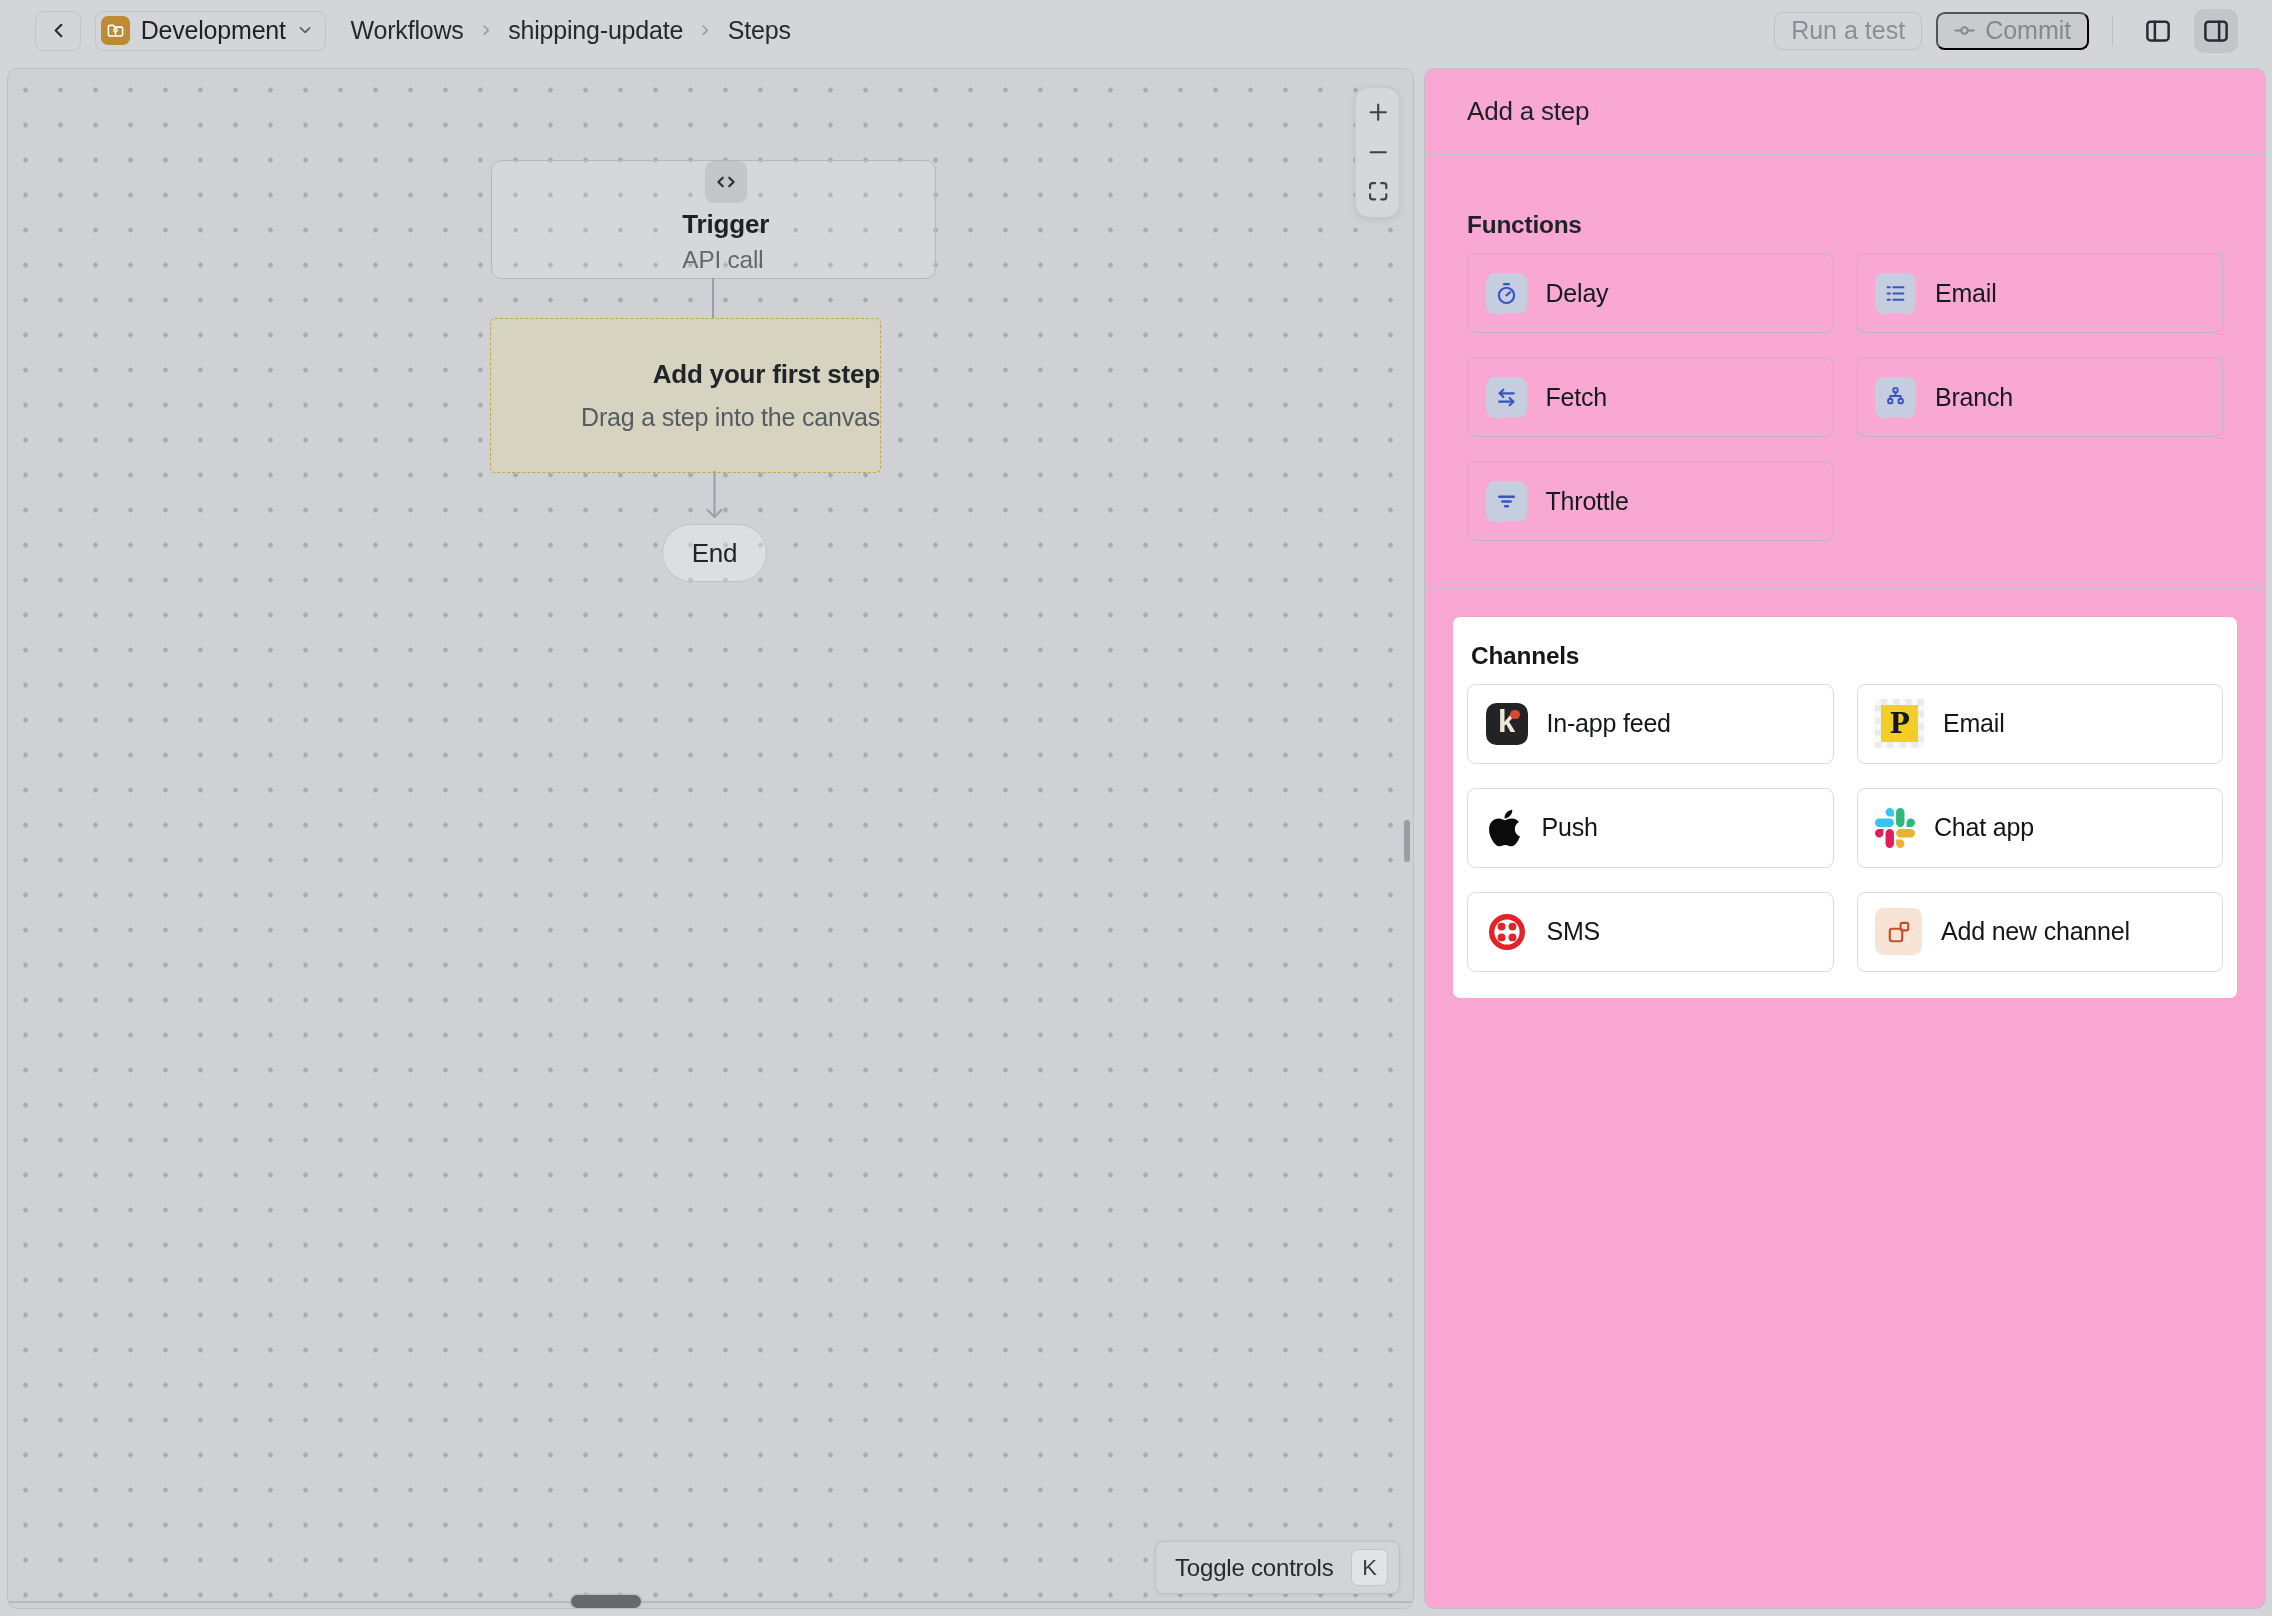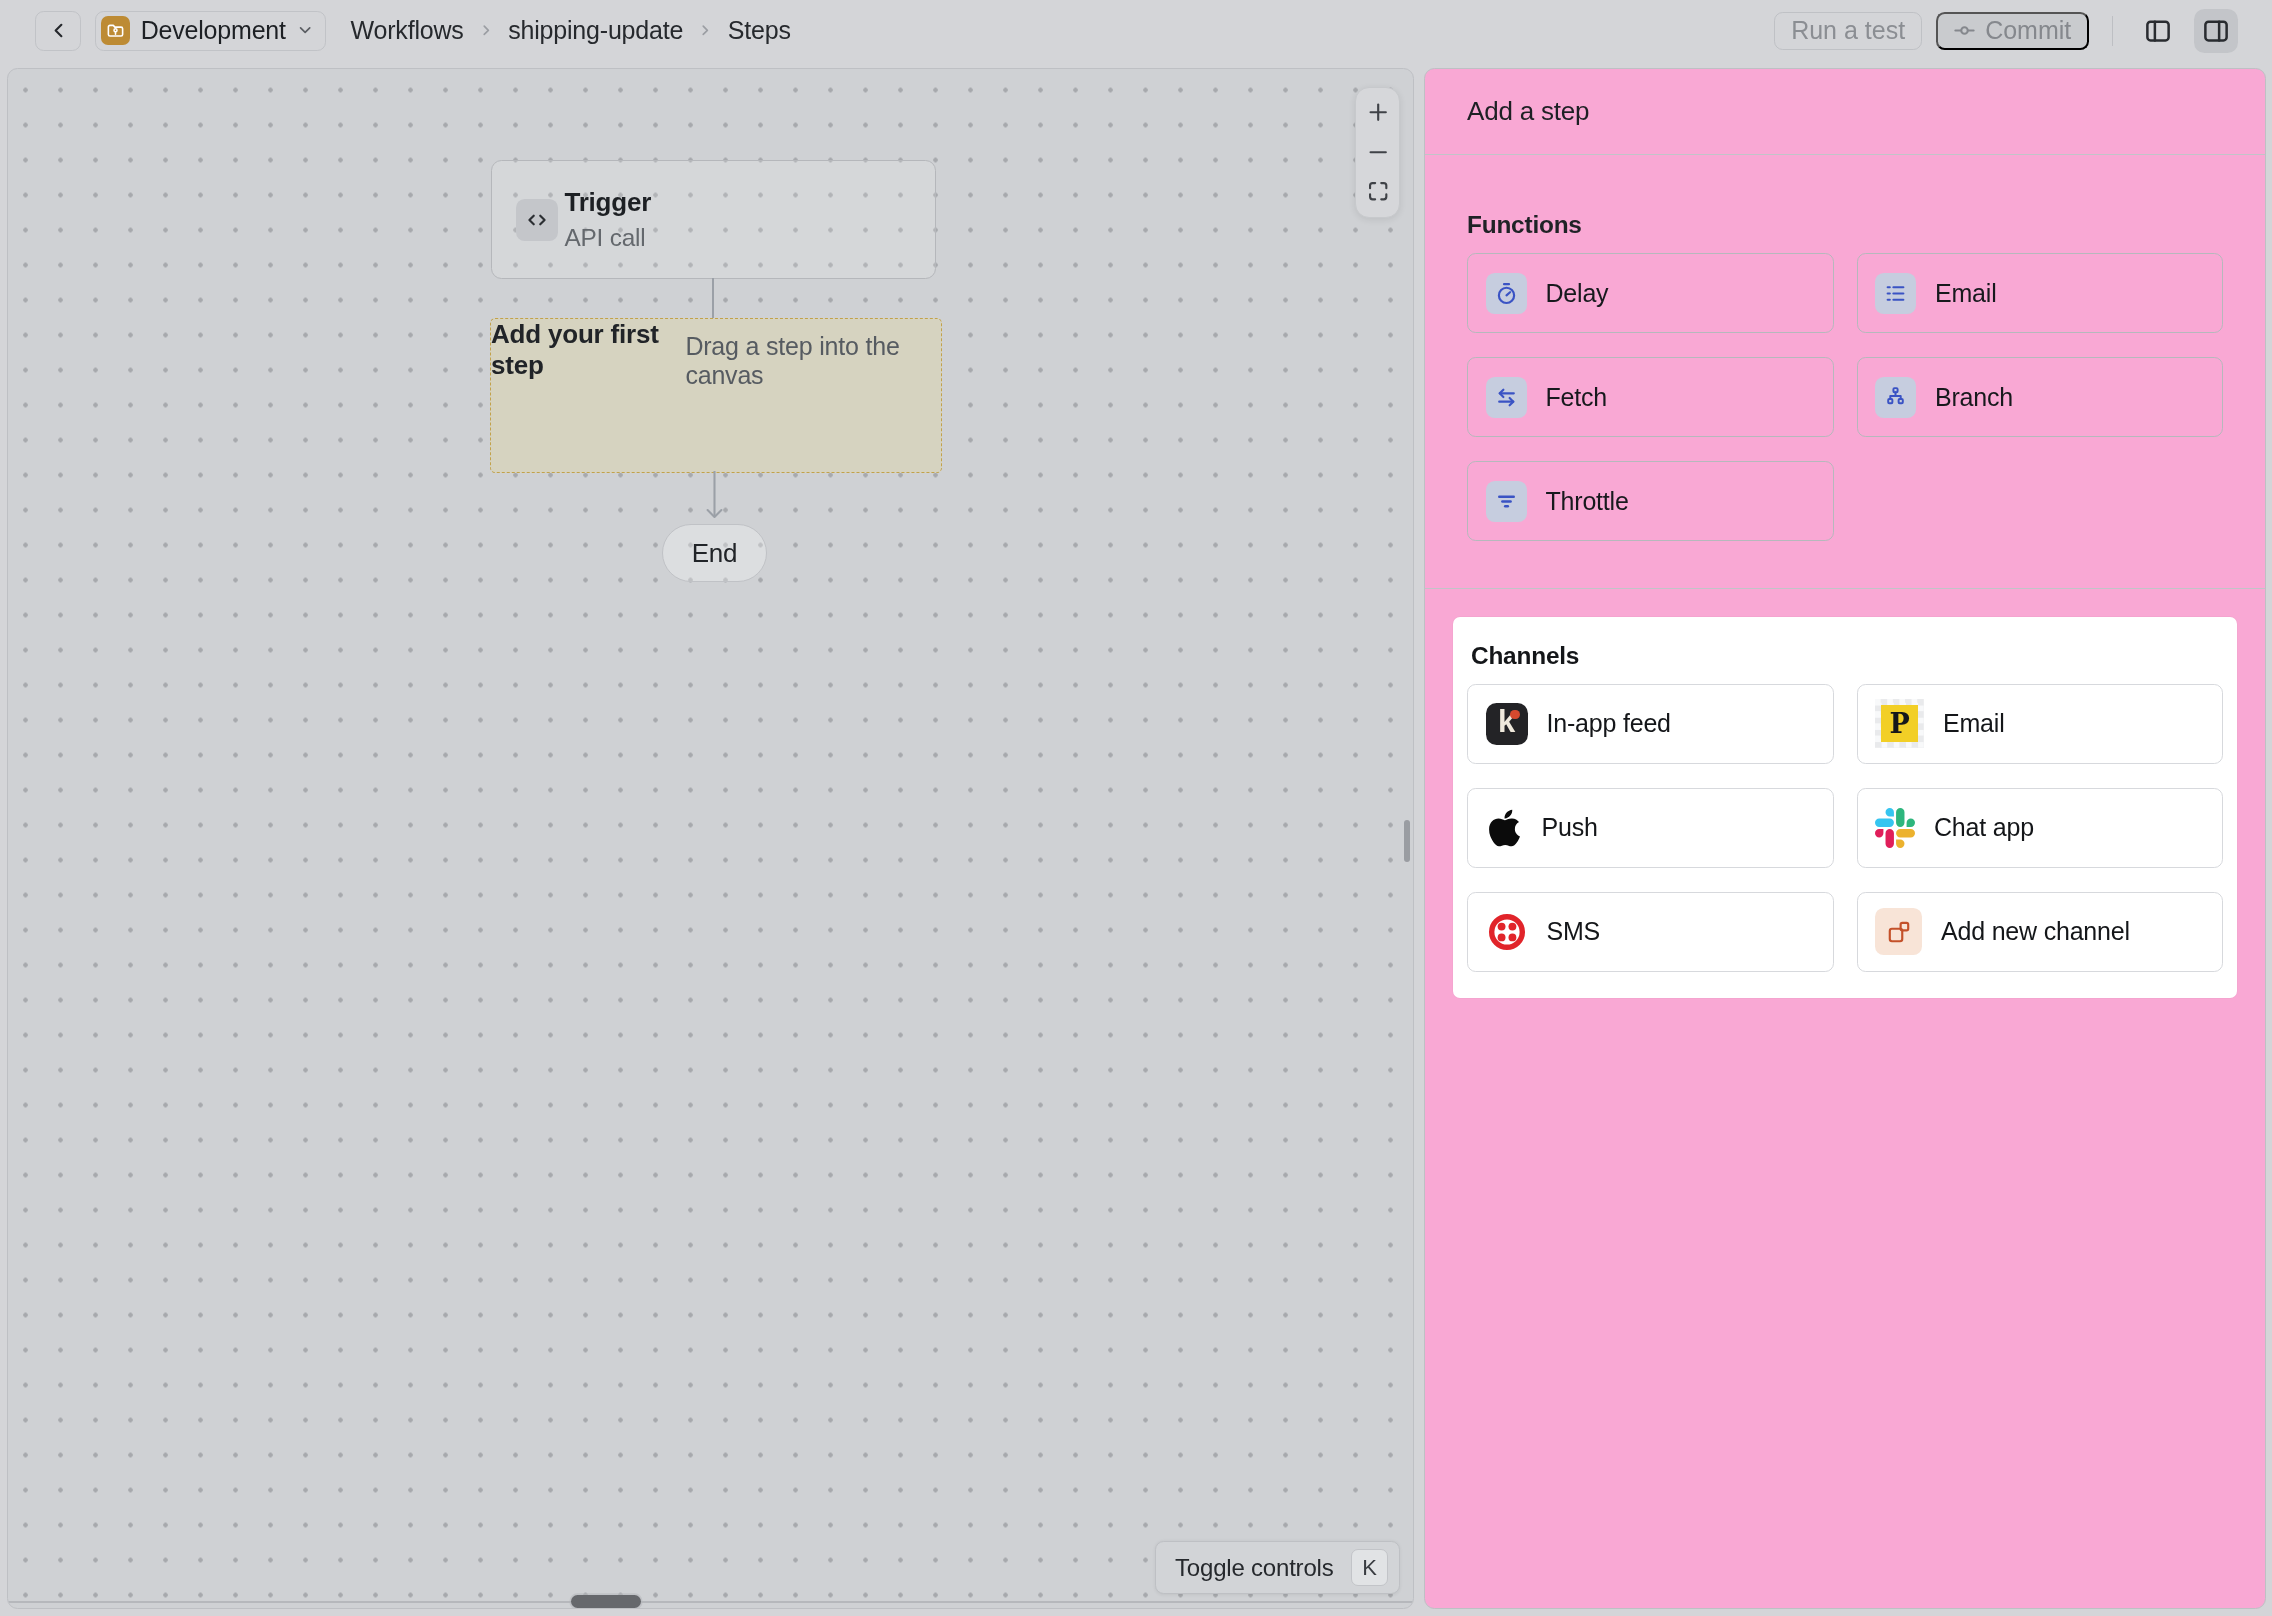--- a/index.html
+++ b/index.html
@@ -37,30 +37,30 @@
     background-image:radial-gradient(circle,#a7a9ad 2px,transparent 2.5px);
     background-size:35px 35px;background-position:0px 3.5px;
     overflow:hidden;
   }
   .sidebar{width:840px;border:1.3px solid #bec0c4;border-radius:10.5px;background:#f9a8d4;overflow:hidden}
 
   
   .node{
     position:absolute;left:483px;top:91px;width:445px;height:119px;
     border:1.3px solid #b5b7bb;border-radius:10.5px;background:rgba(255,255,255,0.13);
-    display:flex;align-items:center;gap:6px;padding-left:24.4px;box-sizing:border-box;cursor:pointer;
+    display:flex;align-items:center;gap:6px;padding-left:24.4px;box-sizing:border-box;cursor:pointer;flex-direction:column;
   }
   .node-icon{width:42px;height:42px;border-radius:8.7px;background:#c4c6ca;display:flex;align-items:center;justify-content:center}
   .node-title{font-size:26px;font-weight:600;color:#1d2024}
   .node-sub{font-size:24.4px;color:#64686d;margin-top:6.1px}
   .connector{position:absolute;left:704px;top:209px;width:1.7px;height:40px;background:#9ba0a7}
   .drop-box{
-    position:absolute;left:482px;top:249px;width:452px;height:155px;box-sizing:border-box;
+    position:absolute;left:482px;top:249px;width:391px;height:155px;box-sizing:border-box;
     border:1.7px dashed #c2a24b;border-radius:5.2px;background:#d6d3c0;
-    display:flex;flex-direction:row;align-items:flex-start;justify-content:center;cursor:pointer;
+    display:flex;flex-direction:column;align-items:flex-end;justify-content:center;cursor:pointer;
   }
   .drop-title{font-size:26px;font-weight:700;color:#212428}
   .drop-sub{font-size:25px;color:#565b61;margin-top:13px;font-weight:400}
   .arrow-wrap{position:absolute;left:695px;top:402px}
   .end-pill{
     position:absolute;left:654px;top:455px;width:105px;height:58px;box-sizing:border-box;
     border:1.3px solid #c0c2c6;border-radius:30px;background:rgba(255,255,255,0.28);
     display:flex;align-items:center;justify-content:center;font-size:26px;color:#212428;
   }
 

